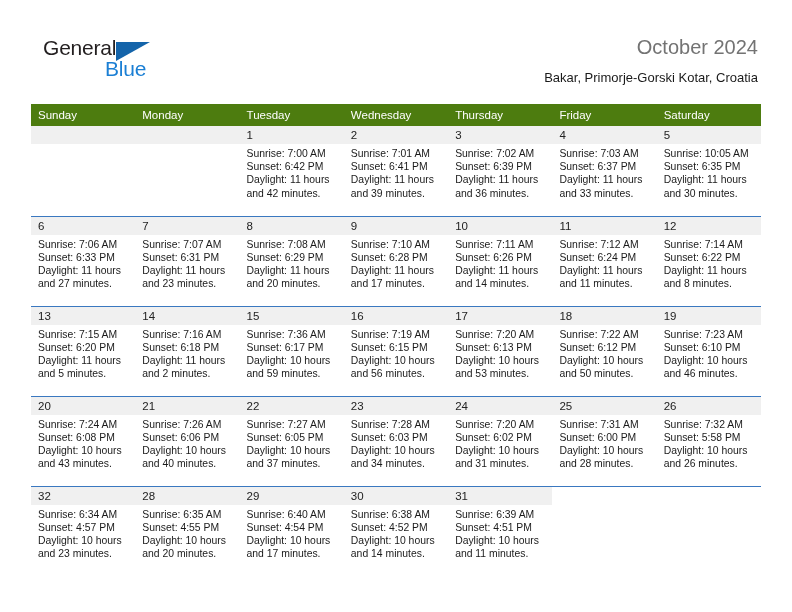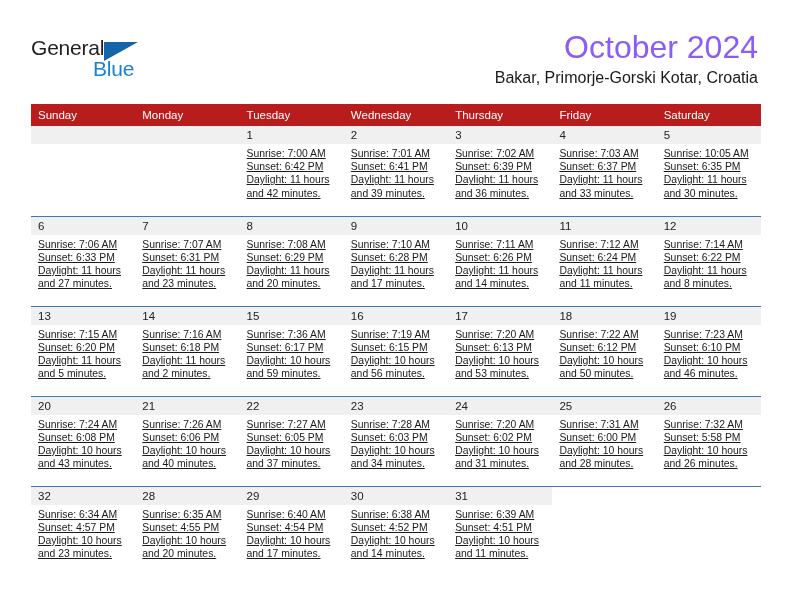--- a/index.html
+++ b/index.html
@@ -25,21 +25,21 @@
   
   .header {
     position: absolute;
     left: 0;
     top: 0;
     width: 792px;
     height: 100px;
   }
   .logo {
     position: absolute;
-    left: 31px;
+    left: 43px;
     top: 36px;
     width: 150px;
     height: 48px;
   }
   .logo-general {
     position: absolute;
     left: 0;
     top: 0;
     font-size: 21px;
     letter-spacing: -0.2px;
@@ -64,44 +64,44 @@
     letter-spacing: -0.2px;
   }
 
   .title-wrap {
     position: absolute;
     right: 34px;
     top: 30px;
     text-align: right;
   }
   .cal-title {
-    font-size: 32px;
-    color: #8b5cf6;
+    font-size: 20px;
+    color: #737373;
     line-height: 34px;
     white-space: nowrap;
   }
   .cal-subtitle {
-    font-size: 16px;
+    font-size: 13px;
     color: #1a1a1a;
     line-height: 20px;
     margin-top: 4px;
     white-space: nowrap;
   }
 
   
   .calendar {
     position: absolute;
     left: 31px;
     top: 104px;
     width: 730px;
     border-collapse: collapse;
     table-layout: fixed;
   }
   .calendar th {
-    background: #b91c1c;
+    background: #4d7c0f;
     color: #ffffff;
     font-size: 11.5px;
     font-weight: normal;
     text-align: left;
     padding: 5px 0 5px 7px;
     height: 19px;
     box-sizing: border-box;
     border: none;
     margin-left: 15px;
   }
@@ -132,21 +132,20 @@
     color: transparent;
   }
   td.blank .daynum {
     background: #ffffff;
   }
   .info {
     padding: 3px 5px 0 7px;
     font-size: 10.4px;
     line-height: 13.2px;
     color: #1a1a1a;
-    text-decoration: underline;
   }
   .info div {
     white-space: nowrap;
   }
 </style>
 </head>
 <body>
 
 <div class="page">
 

